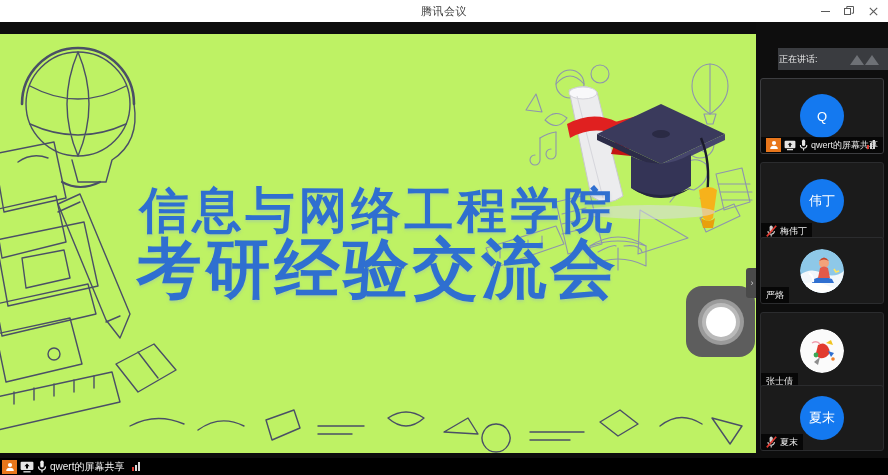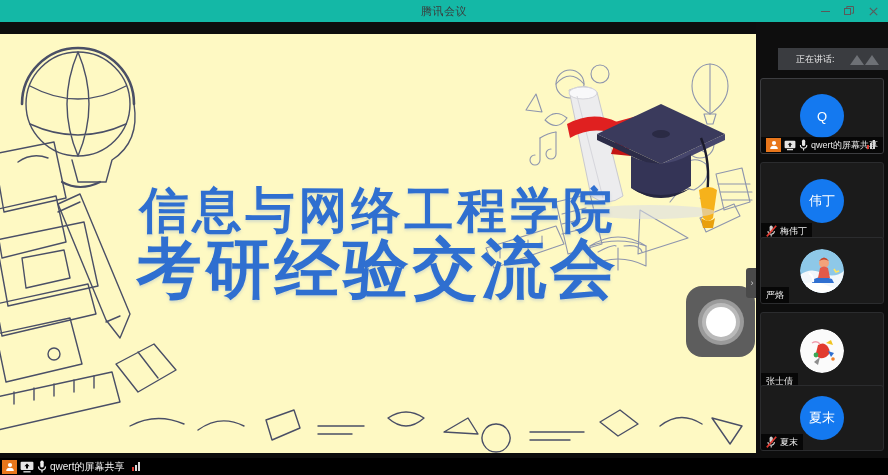--- a/index.html
+++ b/index.html
@@ -6,21 +6,21 @@
   html, body {
     width: 888px; height: 475px;
     background: #000;
     font-family: "Liberation Sans", "DejaVu Sans", sans-serif;
     overflow: hidden;
   }
 
   
   .titlebar {
     position: absolute; left: 0; top: 0; width: 888px; height: 22px;
-    background: #14b8a6;
+    background: #ffffff;
     display: flex; align-items: center; justify-content: center;
   }
   .titlebar-title {
     font-size: 11px; color: #3b3b3b; letter-spacing: .5px;
   }
   .win-controls {
     position: absolute; right: 4px; top: 0; height: 22px;
     display: flex; align-items: center; gap: 2px;
   }
   .win-btn {
@@ -31,21 +31,21 @@
 
   
   .app-body {
     position: absolute; left:0; top:22px; width:888px; height:453px;
     background:#0d0d0d;
   }
 
   
   .stage {
     position:absolute; left:0; top:12px; width:756px; height:419px;
-    background:#fef9c3; overflow:hidden;
+    background:#bef264; overflow:hidden;
   }
 
   
   .doodles { position:absolute; inset:0; }
   .doodles svg { position:absolute; }
 
   .slide-title {
     position:absolute; left:0; top:148px; width:756px;
     text-align:center; user-select:none;
   }
@@ -86,21 +86,21 @@
   }
 
   
   .rail {
     position:absolute; left:756px; top:0; width:132px; height:453px;
     background:#0e0e0e;
   }
   .speaking-bar {
     position:absolute; left:22px; top:26px; width:110px; height:22px;
     background:#3a3c40; display:flex; align-items:center;
-    padding-left:18px; gap:4px;
+    padding-left:1px; gap:4px;
   }
   .speaking-label { font-size:9px; color:#e8e8e8; white-space:nowrap; }
   .speaking-wave { margin-left:auto; margin-right:6px; display:block; }
 
   .tile {
     position:absolute; left:4px; width:124px;
     background:#1b1b1b; border:1px solid #2b2c2e; border-radius:3px;
     overflow:hidden;
   }
   .tile.active { border-color:#3c3d40; }

